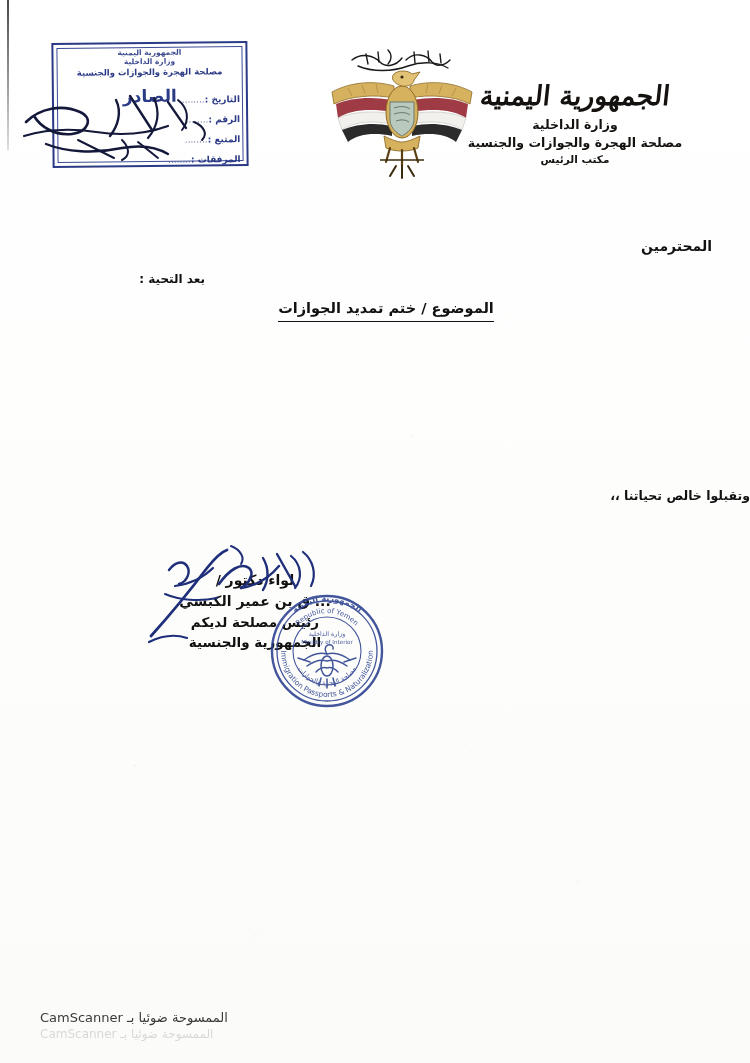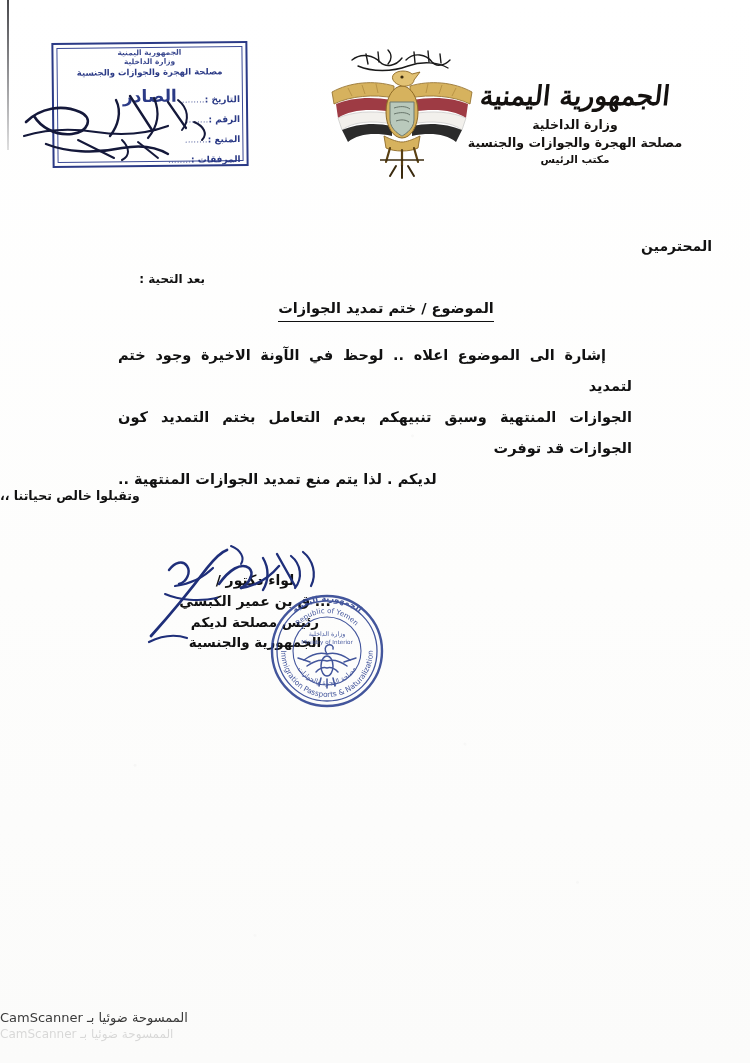--- a/index.html
+++ b/index.html
@@ -214,21 +214,21 @@
     color: #111;
   }
   .sent-for .u {
     border-bottom: 1.5px solid #111;
     padding-bottom: 1px;
   }
   .regards {
     position: absolute;
     top: 488px;
     left: 0; right: 0;
-    text-align: left;
+    text-align: right;
     font-size: 12.5px;
     font-weight: 700;
     color: #111;
   }
 
   
   .sign-block {
     position: absolute;
     top: 570px;
     right: 370px;
@@ -262,20 +262,21 @@
 
   
   .footer {
     position: absolute;
     left: 0; right: 0;
     bottom: 22px;
     text-align: left;
     padding-right: 28px;
     color: #3a3a3a;
     font-size: 13px;
+    padding-left: 40px;
   }
   .footer .ghost {
     display: block;
     margin-top: 2px;
     opacity: 0.18;
     filter: blur(0.6px);
     font-size: 12px;
   }
   .footer-inner { display: inline-block; direction: rtl; }
 </style>
@@ -374,25 +375,20 @@
 
   <div class="recipient-row">
     <div class="respect">المحترمين</div>
   </div>
   <div class="greeting">بعد التحية :</div>
 
   <div class="subject">
     <span>الموضوع / ختم تمديد الجوازات</span>
   </div>
 
-  <div class="body-text">
-    <p class="body-line-1">إشارة الى الموضوع اعلاه .. لوحظ في الآونة الاخيرة وجود ختم لتمديد</p>
-    <p class="body-line-2">الجوازات المنتهية وسبق تنبيهكم بعدم التعامل بختم التمديد كون الجوازات قد توفرت</p>
-    <p class="body-line-3">لديكم . لذا يتم منع تمديد الجوازات المنتهية ..</p>
-  </div>
 
   <div class="regards">وتقبلوا خالص تحياتنا ،،</div>
 
   <div class="sign-block">
     <div class="sign-name-prefix">لواء دكتور /</div>
     <div class="sign-name">... ق بن عمير الكبسي</div>
     <div class="sign-title">رئيس مصلحة لديكم</div>
     <div class="sign-title">الجمهورية والجنسية</div>
   </div>
 

